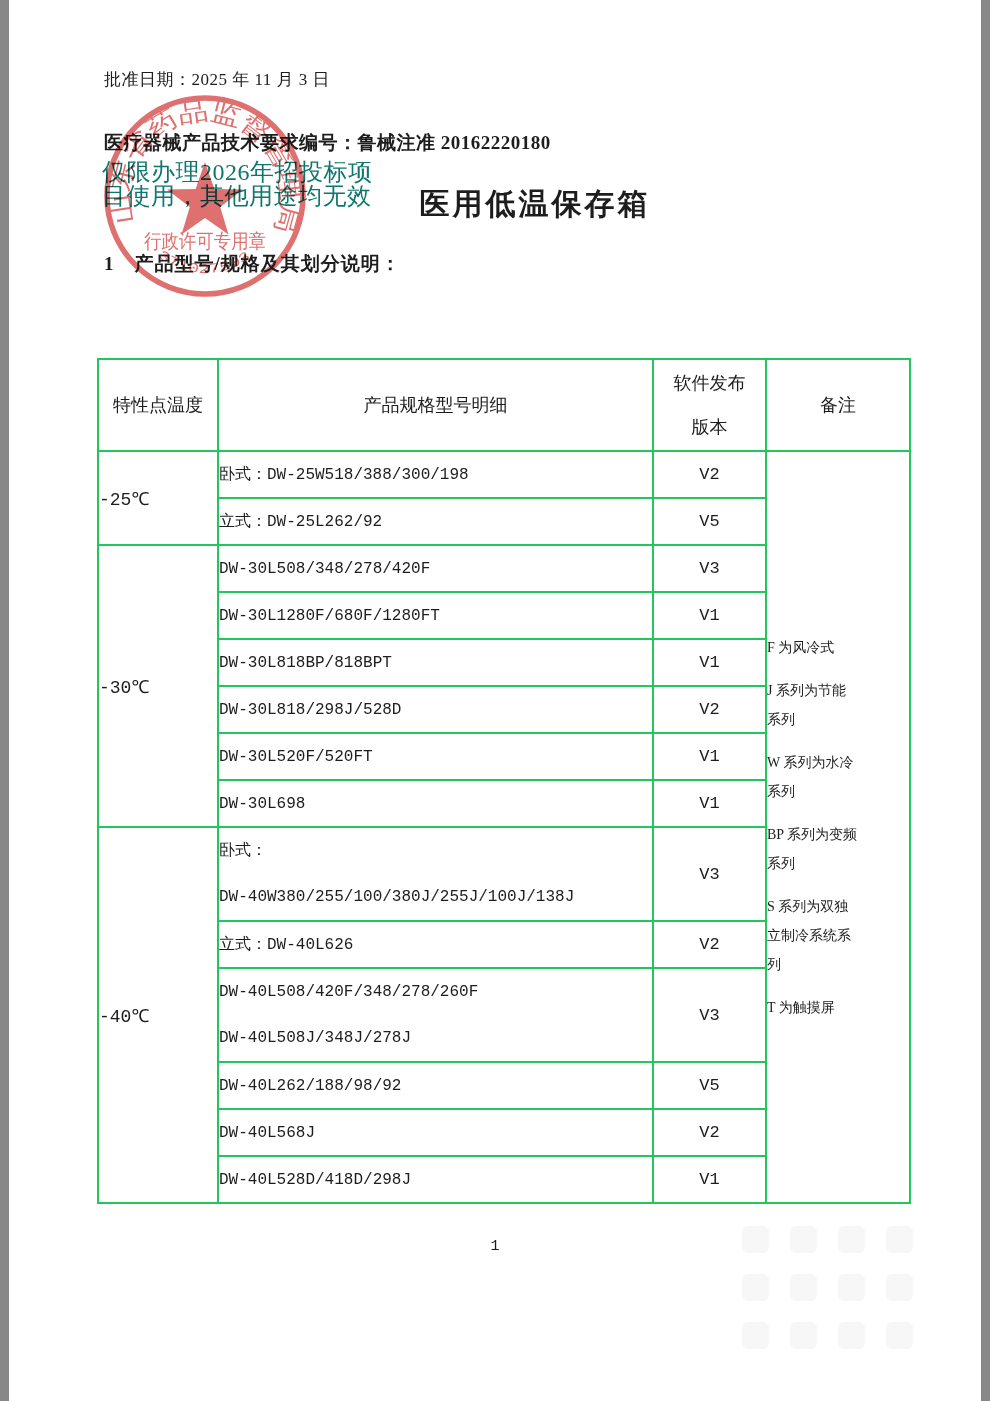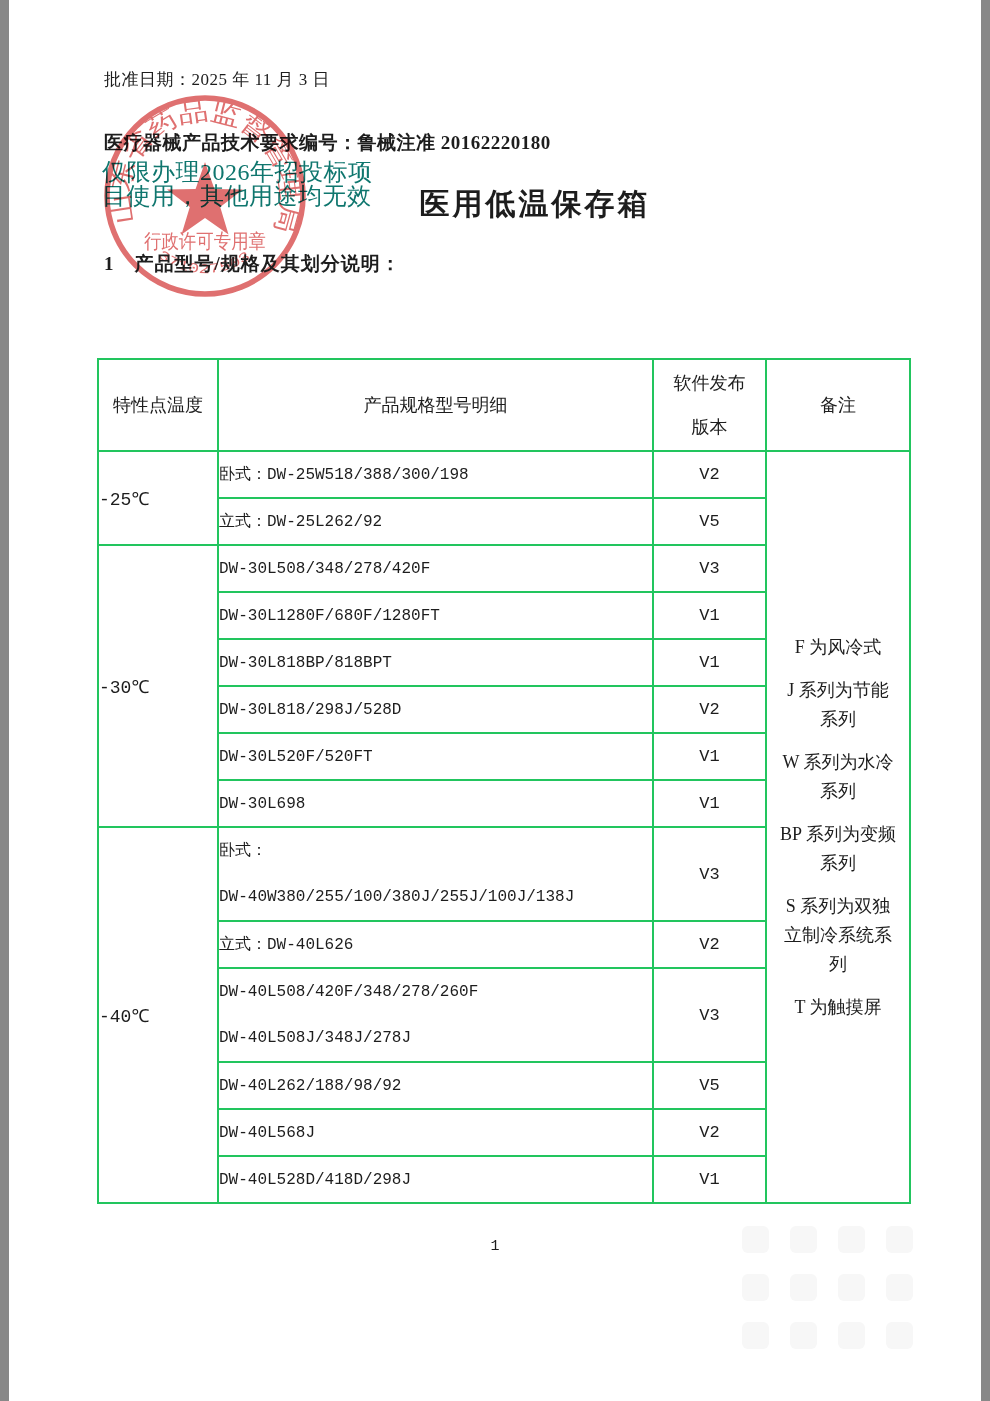--- a/index.html
+++ b/index.html
@@ -69,21 +69,21 @@
     text-align:left;padding-left:11px;padding-right:6px;
     font-size:16px;white-space:pre-line;line-height:22px;
     font-family:"Liberation Mono", monospace;
   }
   tr.r-tall td.model-cell{line-height:46px;}
   td.version-cell{
     text-align:center;font-size:17px;
     font-family:"Liberation Mono", monospace;
   }
   td.remarks-cell{
-    text-align:center;padding:0 6px 0 13px;font-size:18px;
+    text-align:left;padding:0 6px 0 13px;font-size:14px;
   }
   td.remarks-cell p{
     margin:14px 0;line-height:29px;white-space:pre-line;
   }
   .page-number{
     position:absolute;left:0;top:1238px;width:100%;
     text-align:center;font-size:15px;
     font-family:"Liberation Mono", monospace;
   }
   

